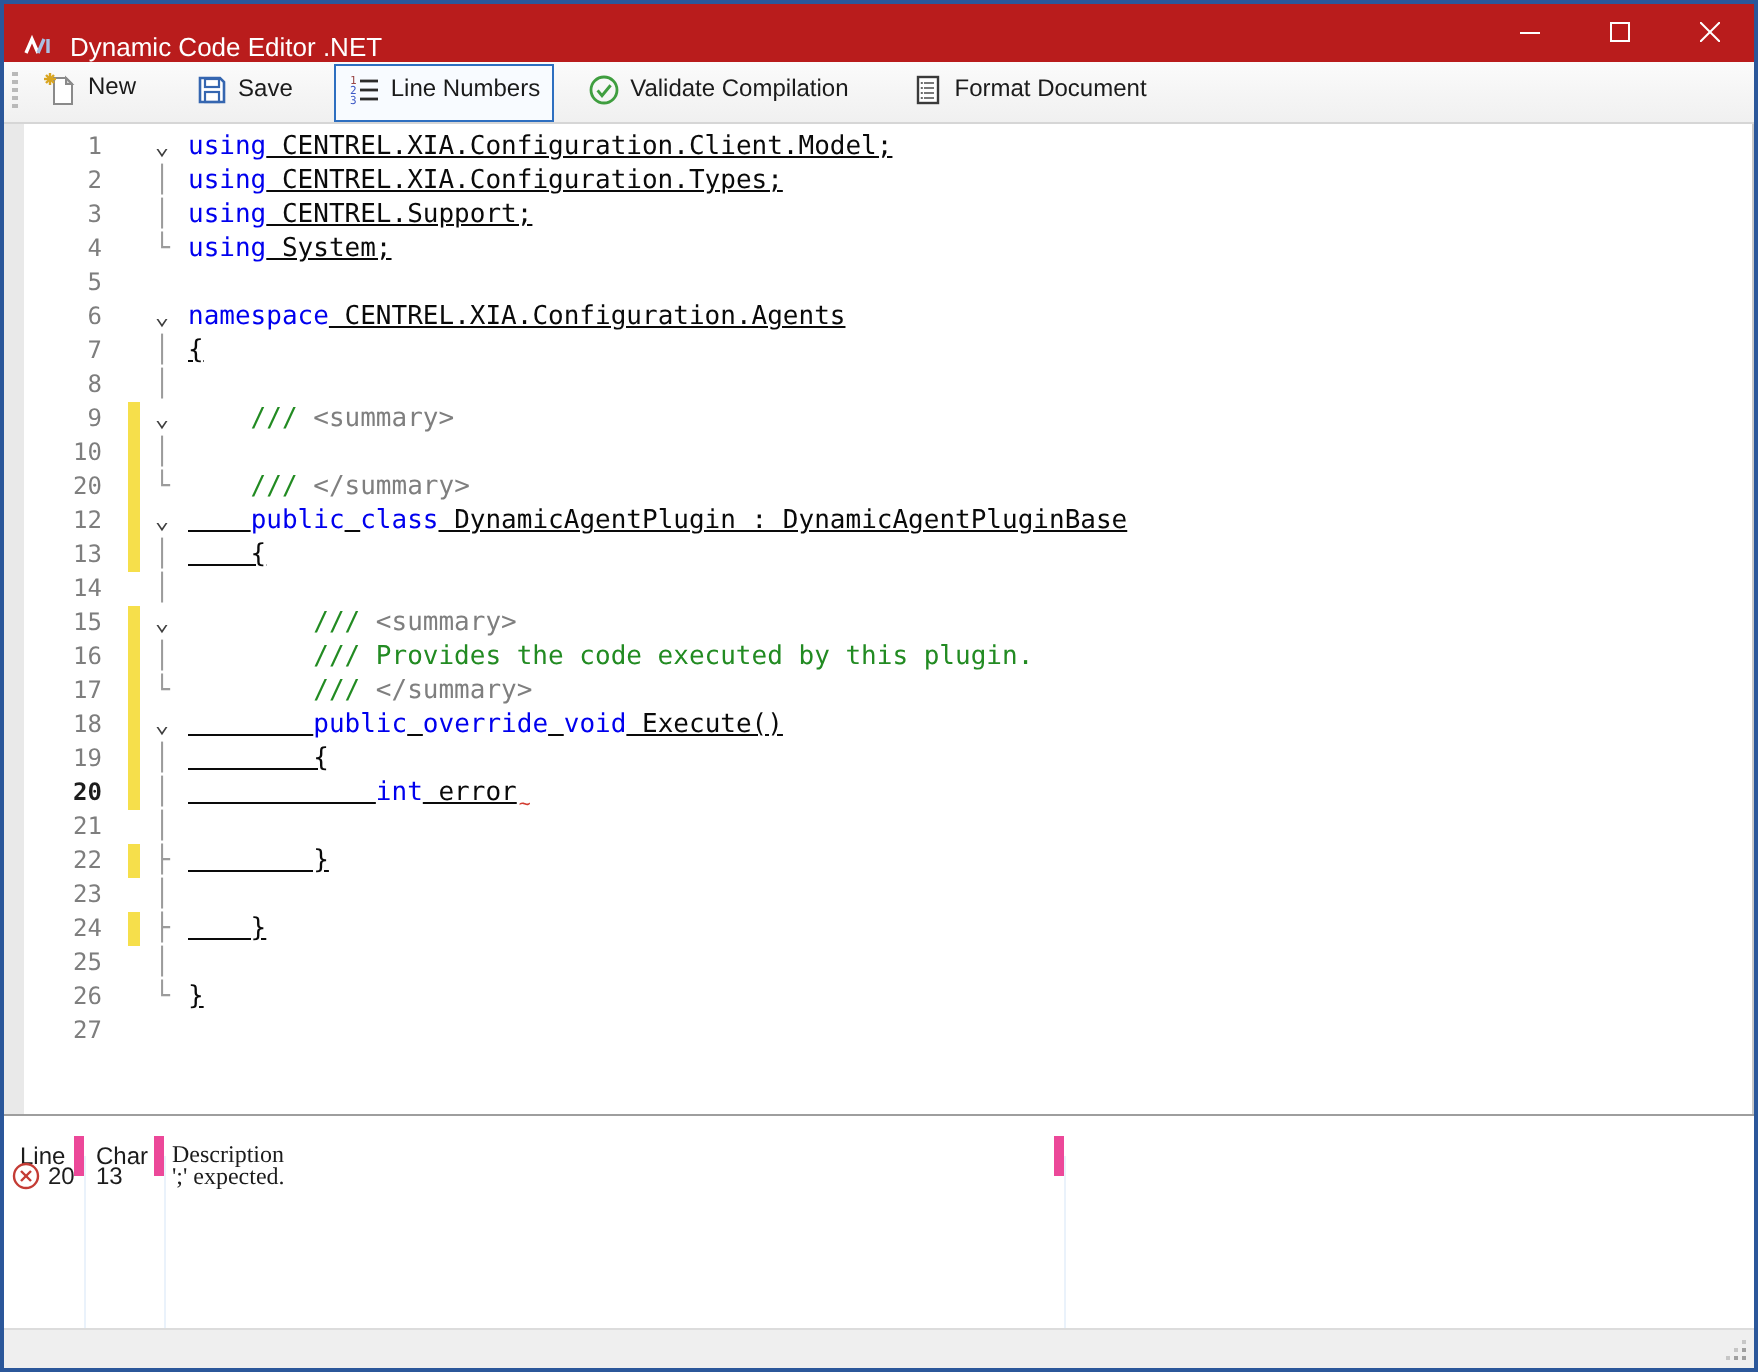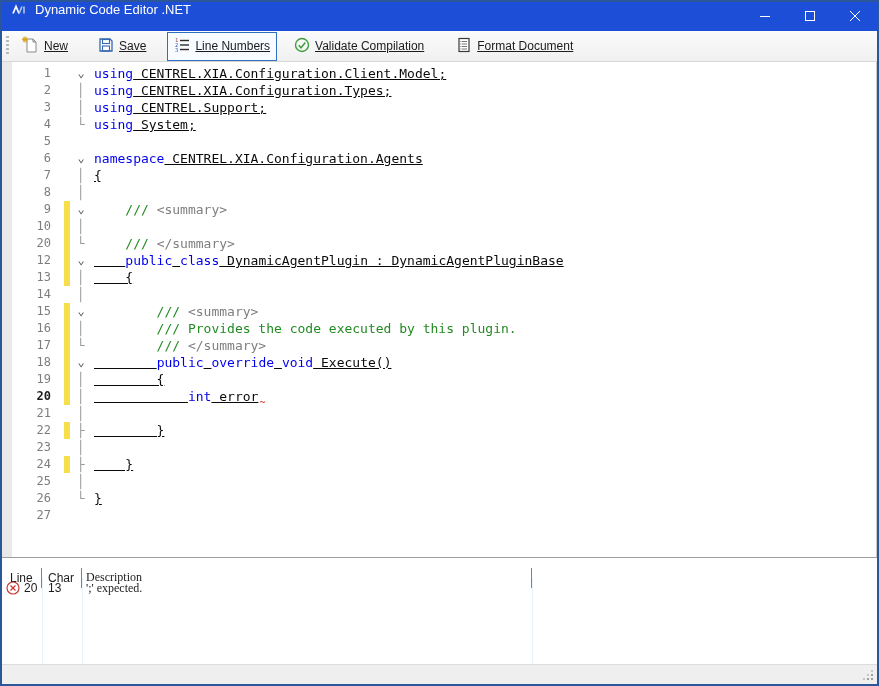--- a/index.html
+++ b/index.html
@@ -1,30 +1,30 @@
 <!DOCTYPE html>
 <html><head>
 <meta charset="utf-8">
 <style>
   html,body{margin:0;padding:0;background:#fff;}
   .window{width:879px;height:686px;box-sizing:border-box;border:2px solid #2B579A;background:#fff;
     font-family:"Liberation Sans",sans-serif;display:flex;flex-direction:column;position:relative;overflow:hidden;}
   
-  .titlebar{flex:0 0 29px;background:#1d4ed8;display:flex;align-items:flex-start;}
+  .titlebar{flex:0 0 29px;background:#b91c1c;display:flex;align-items:flex-end;}
   .app-icon{margin-left:9px;display:flex;align-items:center;}
   .title{color:#fff;font-size:13px;margin-left:8px;white-space:nowrap;}
   .caption-buttons{margin-left:auto;display:flex;height:100%;}
   .cap-btn{width:45px;height:100%;display:flex;align-items:center;justify-content:center;background:transparent;border:0;padding:0;}
   
   .toolbar{flex:0 0 31px;background:linear-gradient(#fbfbfb,#f0f0f0);border-bottom:1px solid #d6d6d6;
     display:flex;align-items:center;box-sizing:border-box;}
   .grip{width:3px;height:20px;margin-left:4px;
     background:repeating-linear-gradient(to bottom,#b9b9b9 0 2px,rgba(0,0,0,0) 2px 4px);}
-  .tbtn{display:flex;align-items:center;gap:5px;font-size:12px;color:#1b1b1b;background:transparent;
-    border:1px solid transparent;padding:4px 6px;font-family:inherit;white-space:nowrap;text-decoration:underline;}
+  .tbtn{display:flex;gap:5px;font-size:12px;color:#1b1b1b;background:transparent;
+    border:1px solid transparent;padding:4px 6px;font-family:inherit;white-space:nowrap;}
   .tbtn svg{flex:0 0 auto;}
   .tbtn.checked{border-color:#2E6FC0;background:#f8fbff;}
   .m-new{margin-left:6px}.m-save{margin-left:16px}.m-ln{margin-left:14px}.m-val{margin-left:10px}.m-fmt{margin-left:18px}.m-ref{margin-left:18px}
   
   .editor{flex:1 1 auto;display:flex;overflow:hidden;background:#fff;border-right:1px solid #c9c9c9;box-sizing:border-box;}
   .left-strip{flex:0 0 10px;background:#e9e9e9;}
   .code-area{flex:1;padding-top:3px;font-family:"DejaVu Sans Mono",monospace;font-size:13px;line-height:17px;overflow:hidden;}
   .cl{display:flex;height:17px;white-space:pre;}
   .ln{flex:0 0 46px;box-sizing:border-box;padding-right:7px;text-align:right;color:#7e7e7e;font-size:12px;}
   .ln.caret{color:#1d1d1d;font-weight:bold;}
@@ -38,21 +38,21 @@
   .seg-g{color:#228B22;}
   .seg-x{color:#7f7f7f;}
   .seg-sq{color:#D23C30;font-size:10px;vertical-align:-5px;letter-spacing:-1px;margin-left:1px;}
   
   .error-list{flex:0 0 107px;border-top:1px solid #9e9e9e;background:#fff;position:relative;font-size:12px;box-sizing:border-box;color:#1c1c1c;}
   .el-header{display:flex;height:20px;align-items:center;}
   .el-row{display:flex;height:20px;align-items:center;}
   .c-line{width:40px;box-sizing:border-box;padding-left:8px;}
   .c-char{width:40px;box-sizing:border-box;padding-left:6px;}
   .c-desc{width:450px;box-sizing:border-box;padding-left:4px;font-family:Liberation Serif, serif;}
-  .el-header .c-line,.el-header .c-char,.el-header .c-desc{border-right:1px solid #ec4899;height:100%;display:flex;align-items:center;margin-top:19px;}
+  .el-header .c-line,.el-header .c-char,.el-header .c-desc{border-right:5px solid #ec4899;height:100%;display:flex;align-items:center;margin-top:19px;}
   .el-row .c-line{display:flex;align-items:center;gap:4px;padding-left:4px;}
   .colline{position:absolute;top:20px;bottom:0;width:1px;background:#EAF2FB;}
   .colline.a{left:40px}.colline.b{left:80px}.colline.c{left:530px}
   
   .statusbar{flex:0 0 20px;background:#efefef;border-top:1px solid #dcdcdc;position:relative;box-sizing:border-box;}
   .grip-dots{position:absolute;right:4px;bottom:4px;width:2px;height:2px;background:#9f9f9f;
     box-shadow:-4px 0 #9f9f9f,0 -4px #9f9f9f,-8px 0 #c6c6c6,-4px -4px #c6c6c6,0 -8px #c6c6c6;}
 </style>
 </head>
 <body>

